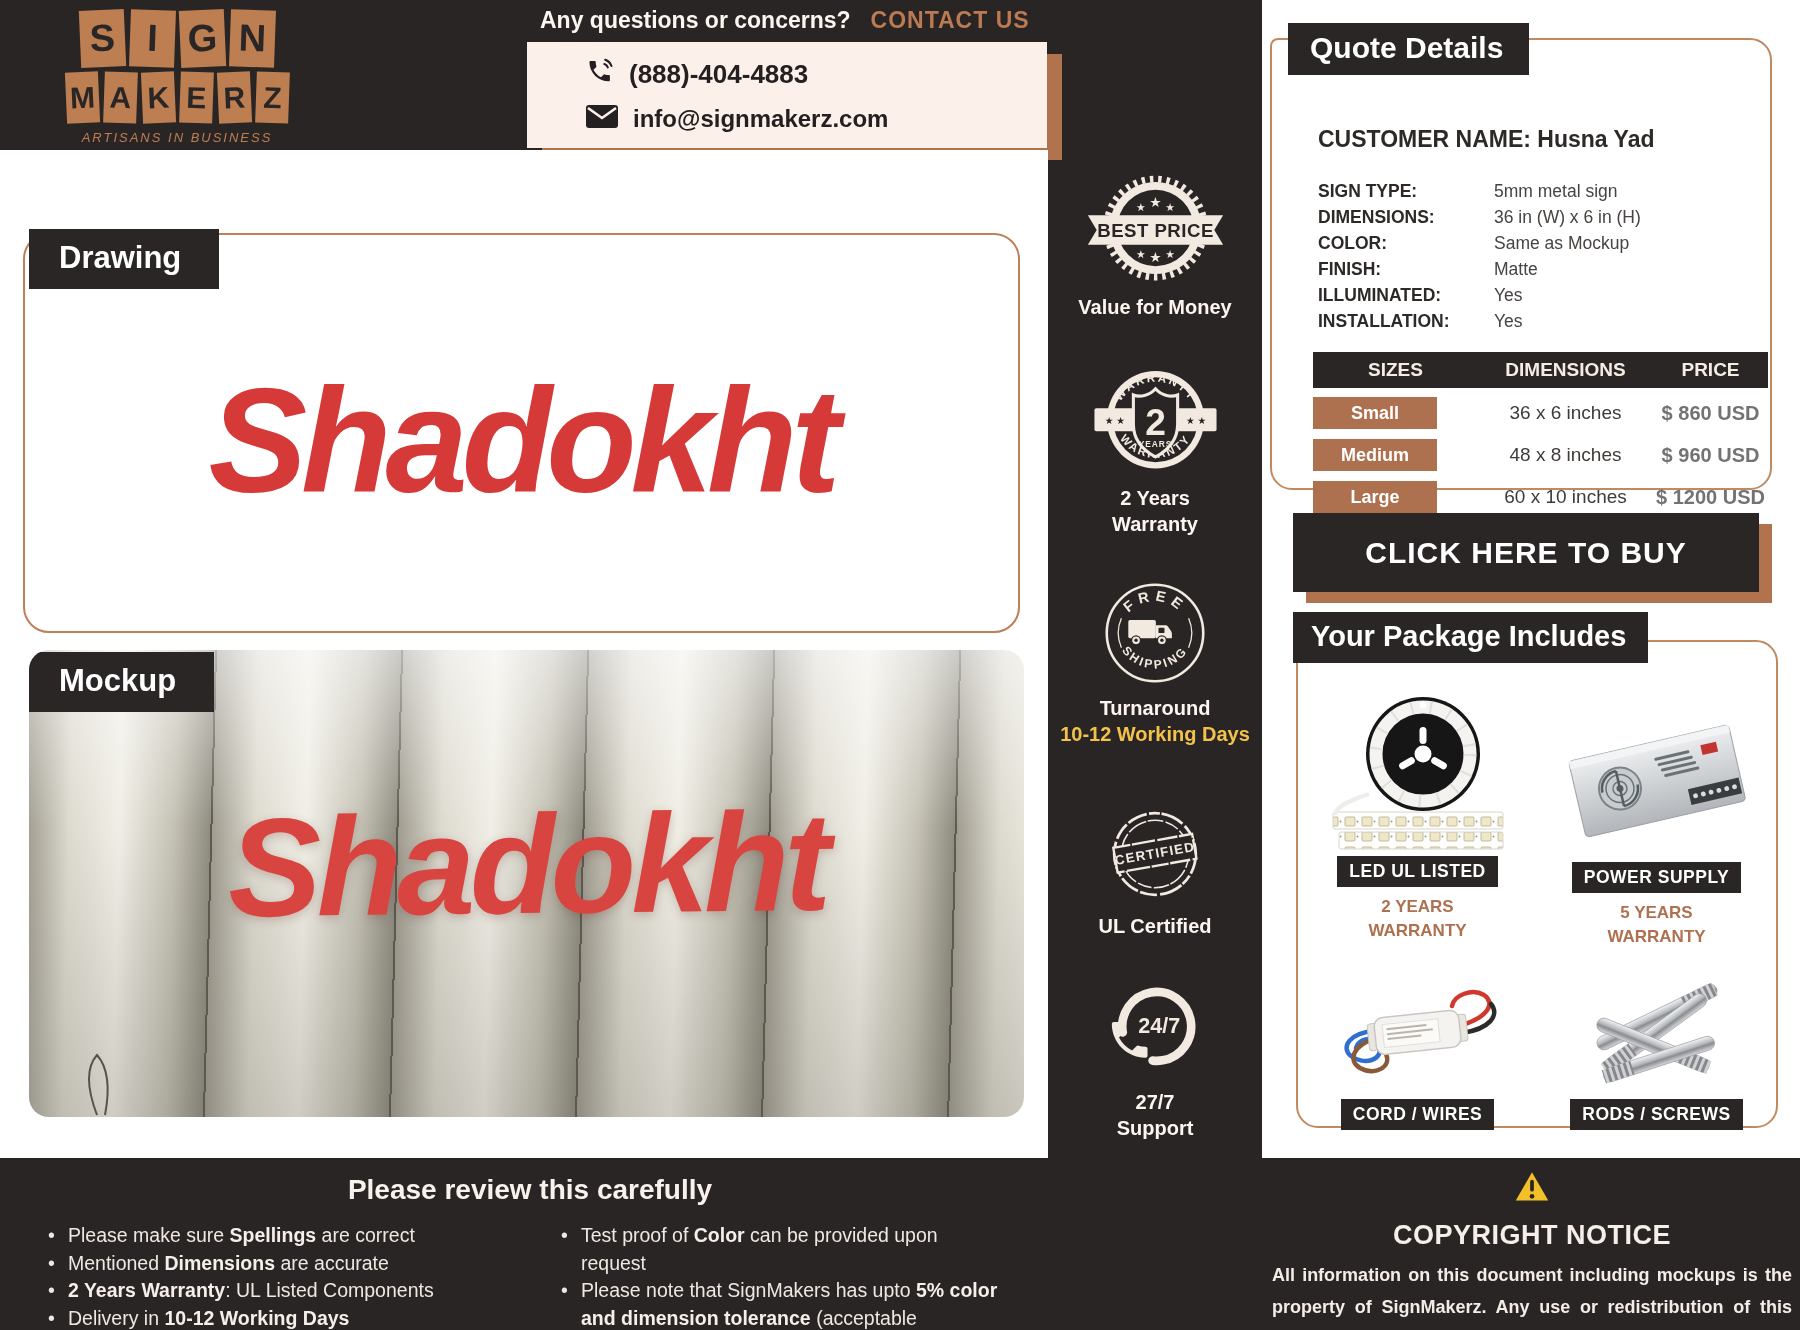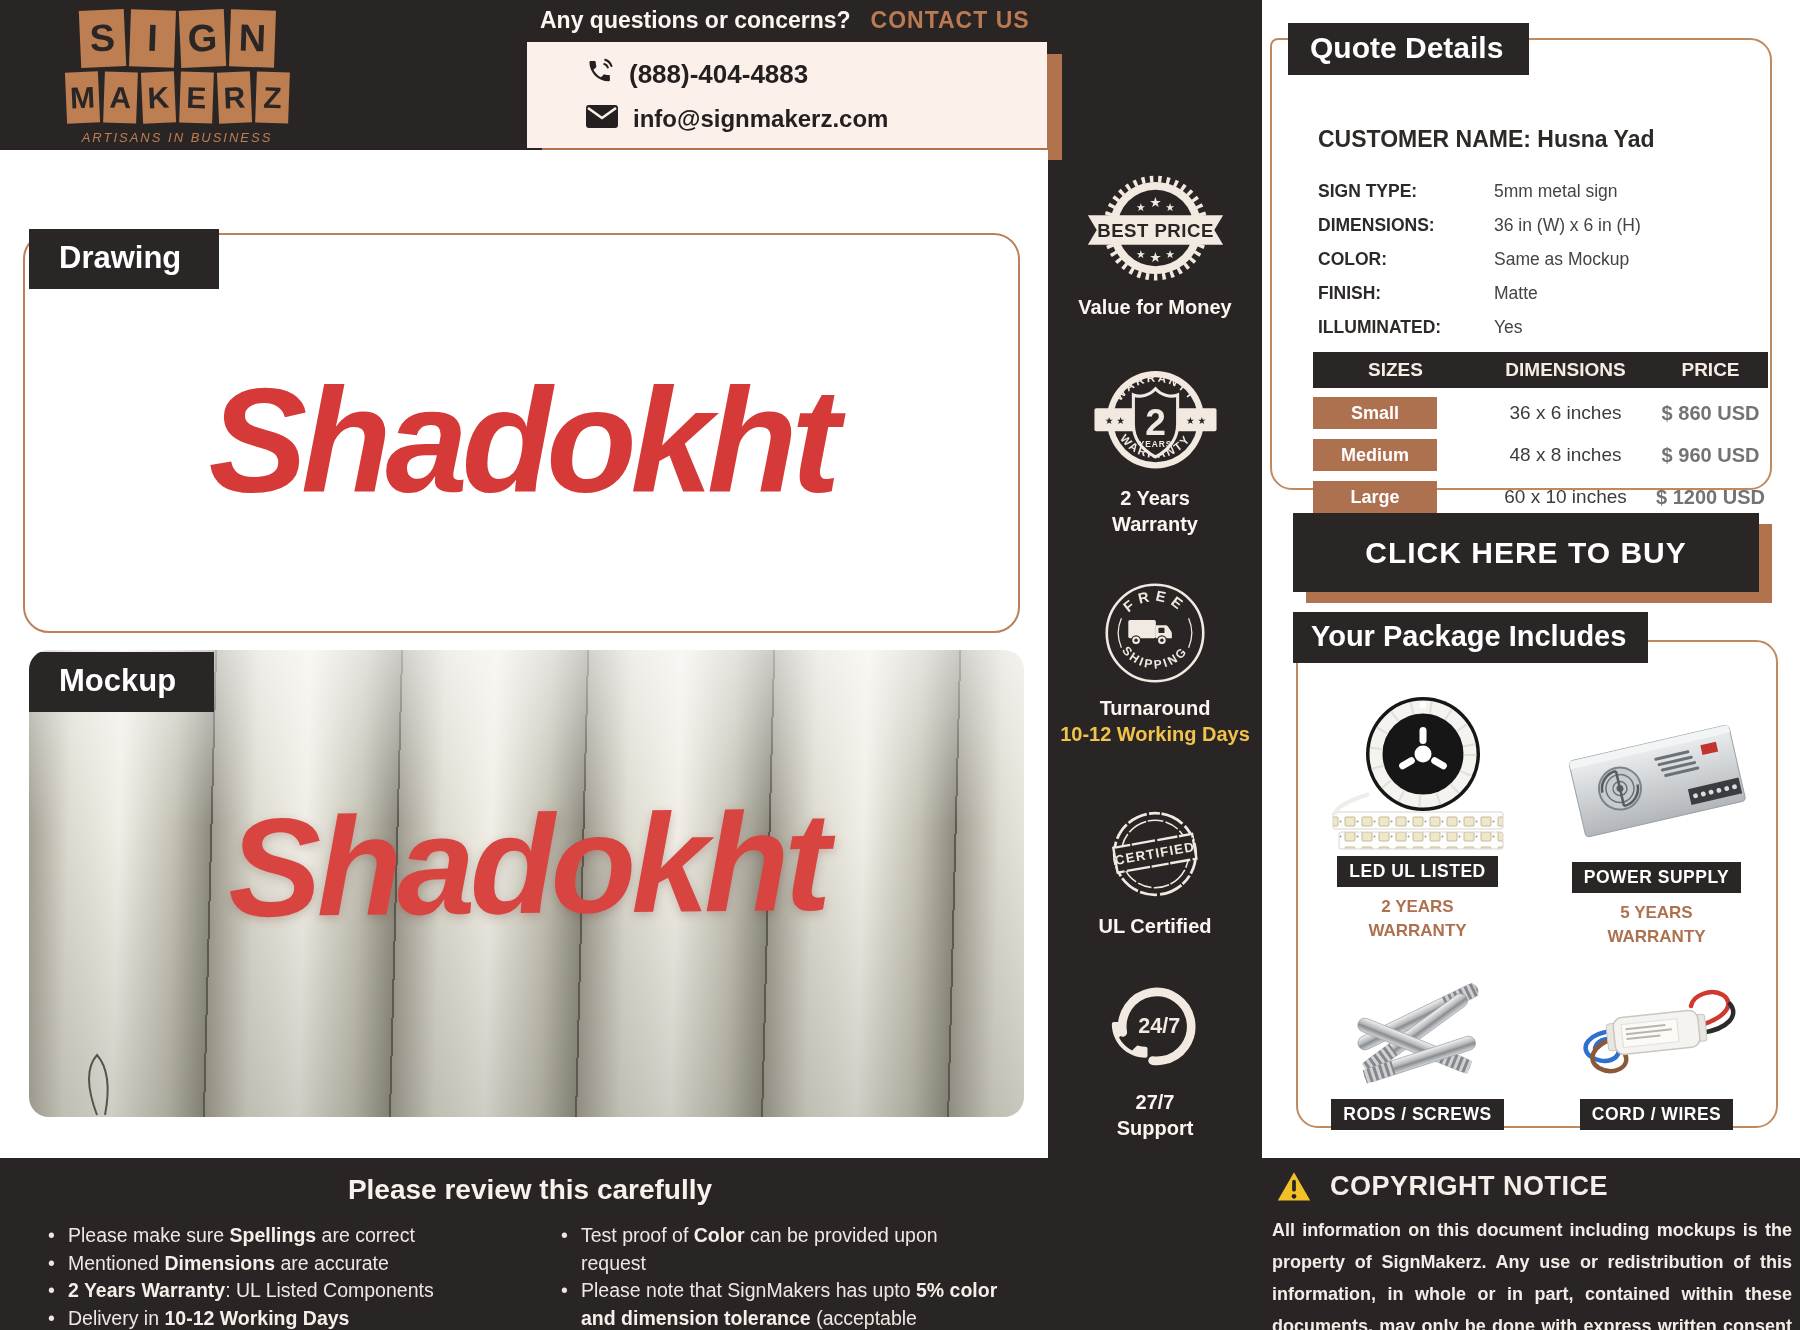--- a/index.html
+++ b/index.html
@@ -65,21 +65,21 @@
   .b4{margin-top:56px;} .c4{margin-top:8px;}
   .b5{margin-top:34px;} .c5{margin-top:4px;}
 
   
   .quote-panel{position:absolute;left:8px;top:38px;width:502px;height:452px;border:2px solid #c08a60;
                border-radius:8px 22px 22px 22px;box-sizing:border-box;}
   .quote-title-box{position:absolute;left:26px;top:23px;background:#2b2626;color:#fff;font-weight:bold;
                    font-size:30px;padding:8px 26px 10px 22px;}
   .quote-customer{position:absolute;left:46px;top:86px;font-weight:bold;font-size:23px;color:#2d2927;}
   .quote-specs{position:absolute;left:46px;top:140px;display:grid;grid-template-columns:176px auto;
-               row-gap:11px;font-size:17.5px;}
+               row-gap:3px;font-size:17.5px;}
   .spec-label{font-weight:bold;color:#2d2927;line-height:23px;}
   .spec-value{color:#474340;line-height:23px;}
   .size-table{position:absolute;left:41px;top:312px;width:455px;}
   .size-head{display:grid;grid-template-columns:165px 175px 115px;background:#2b2626;height:36px;
              align-items:center;}
   .size-head span{color:#f5ece4;font-weight:bold;font-size:19px;text-align:center;}
   .size-row{display:grid;grid-template-columns:165px 175px 115px;align-items:center;height:34px;margin-top:8px;}
   .size-chip{width:124px;height:32px;background:#ad7150;color:#fff;font-weight:bold;font-size:18px;
              display:flex;align-items:center;justify-content:center;}
   .size-dim{color:#3f3b38;font-size:19px;text-align:center;}
@@ -104,21 +104,21 @@
   .review-block{position:absolute;left:0;top:0;width:1060px;}
   .review-title{margin-top:16px;text-align:center;color:#f8f1ec;font-weight:bold;font-size:28px;}
   .review-cols{display:flex;margin-top:16px;}
   .bullet-list{list-style:none;margin:0;padding:0;color:#efe7e1;font-size:19.5px;line-height:27.5px;}
   .bullet-list.col1{margin-left:48px;width:425px;}
   .bullet-list.col2{margin-left:88px;width:445px;}
   .bullet{position:relative;padding-left:20px;}
   .bullet .dot{position:absolute;left:0;top:0;}
   .bullet strong{color:#f6efe9;}
   .copyright-block{position:absolute;left:1272px;top:8px;width:520px;}
-  .copyright-head{display:flex;align-items:center;gap:14px;}
+  .copyright-head{display:flex;align-items:center;gap:14px;flex-direction:column;}
   .copyright-title{color:#f6efe9;font-weight:bold;font-size:27px;letter-spacing:.5px;}
   .copyright-body{margin-top:8px;color:#f3ece7;font-weight:bold;font-size:18px;line-height:32px;
                   text-align:justify;}
 
   svg text{font-family:"Liberation Sans",sans-serif;}
   .hidden-defs{position:absolute;width:0;height:0;overflow:hidden;}
 </style>
 </head>
 <body>
 
@@ -428,61 +428,61 @@
           </svg>
           <div class="item-label">POWER SUPPLY</div>
           <div class="item-warranty">
             <div>5 YEARS</div>
             <div>WARRANTY</div>
           </div>
         </div>
 
         <div class="package-cell">
           <svg width="175" height="120" viewBox="0 0 175 120">
-            <g transform="translate(88,42) rotate(-26)">
-              <rect x="-66" y="-7" width="132" height="14" rx="7" fill="url(#rodGrad)" stroke="#90939a" stroke-width=".6"></rect>
-              <rect x="30" y="-7" width="34" height="14" fill="url(#threadPat)"></rect>
-            </g>
-            <g transform="translate(86,58) rotate(-36)">
-              <rect x="-62" y="-7" width="124" height="14" rx="7" fill="url(#rodGrad)" stroke="#90939a" stroke-width=".6"></rect>
-              <rect x="-62" y="-7" width="34" height="14" fill="url(#threadPat)"></rect>
-            </g>
-            <g transform="translate(84,70) rotate(22)">
-              <rect x="-60" y="-7" width="120" height="14" rx="7" fill="url(#rodGrad)" stroke="#90939a" stroke-width=".6"></rect>
-              <rect x="26" y="-7" width="34" height="14" fill="url(#threadPat)"></rect>
-            </g>
-            <g transform="translate(90,84) rotate(-18)">
-              <rect x="-58" y="-7" width="116" height="14" rx="7" fill="url(#rodGrad)" stroke="#90939a" stroke-width=".6"></rect>
-              <rect x="-58" y="-7" width="30" height="14" fill="url(#threadPat)"></rect>
-            </g>
-          </svg>
-          <div class="item-label">RODS / SCREWS</div>
-        </div>
-
-        <div class="package-cell">
-          <svg width="175" height="120" viewBox="0 0 175 120">
             <path d="M132 50 C158 42 166 28 154 20 C142 13 124 20 122 31" fill="none" stroke="#d0382e" stroke-width="4.5" stroke-linecap="round"></path>
             <path d="M132 58 C160 54 170 40 161 29" fill="none" stroke="#2b2b2b" stroke-width="4.5" stroke-linecap="round"></path>
             <path d="M44 56 C20 58 10 72 21 81 C34 91 54 85 49 71 C45 60 27 63 26 74" fill="none" stroke="#2f6fd0" stroke-width="4.5" stroke-linecap="round"></path>
             <path d="M44 64 C24 70 17 85 30 93 C45 101 62 92 56 79" fill="none" stroke="#8a5a38" stroke-width="4.5" stroke-linecap="round"></path>
             <g transform="rotate(-6 87 57)">
               <rect x="38" y="44" width="9" height="27" rx="3" fill="#e8e6e0" stroke="#c9c7c0"></rect>
               <rect x="128" y="44" width="9" height="27" rx="3" fill="#e8e6e0" stroke="#c9c7c0"></rect>
               <rect x="45" y="39" width="85" height="37" rx="9" fill="#f4f3ef" stroke="#c9c7c0" stroke-width="1.5"></rect>
               <rect x="53" y="46" width="56" height="23" fill="#fbfaf7" stroke="#ddd"></rect>
               <g fill="#b9b5ac">
                 <rect x="57" y="50" width="40" height="2"></rect>
                 <rect x="57" y="55" width="46" height="2"></rect>
                 <rect x="57" y="60" width="34" height="2"></rect>
               </g>
             </g>
           </svg>
           <div class="item-label">CORD / WIRES</div>
         </div>
 
+        <div class="package-cell">
+          <svg width="175" height="120" viewBox="0 0 175 120">
+            <g transform="translate(88,42) rotate(-26)">
+              <rect x="-66" y="-7" width="132" height="14" rx="7" fill="url(#rodGrad)" stroke="#90939a" stroke-width=".6"></rect>
+              <rect x="30" y="-7" width="34" height="14" fill="url(#threadPat)"></rect>
+            </g>
+            <g transform="translate(86,58) rotate(-36)">
+              <rect x="-62" y="-7" width="124" height="14" rx="7" fill="url(#rodGrad)" stroke="#90939a" stroke-width=".6"></rect>
+              <rect x="-62" y="-7" width="34" height="14" fill="url(#threadPat)"></rect>
+            </g>
+            <g transform="translate(84,70) rotate(22)">
+              <rect x="-60" y="-7" width="120" height="14" rx="7" fill="url(#rodGrad)" stroke="#90939a" stroke-width=".6"></rect>
+              <rect x="26" y="-7" width="34" height="14" fill="url(#threadPat)"></rect>
+            </g>
+            <g transform="translate(90,84) rotate(-18)">
+              <rect x="-58" y="-7" width="116" height="14" rx="7" fill="url(#rodGrad)" stroke="#90939a" stroke-width=".6"></rect>
+              <rect x="-58" y="-7" width="30" height="14" fill="url(#threadPat)"></rect>
+            </g>
+          </svg>
+          <div class="item-label">RODS / SCREWS</div>
+        </div>
+
       </div>
     </div>
     <div class="package-title-box">Your Package Includes</div>
   </section>
 
   <footer class="footer">
     <div class="review-block">
       <div class="review-title">Please review this carefully</div>
       <div class="review-cols">
         <ul class="bullet-list col1">

